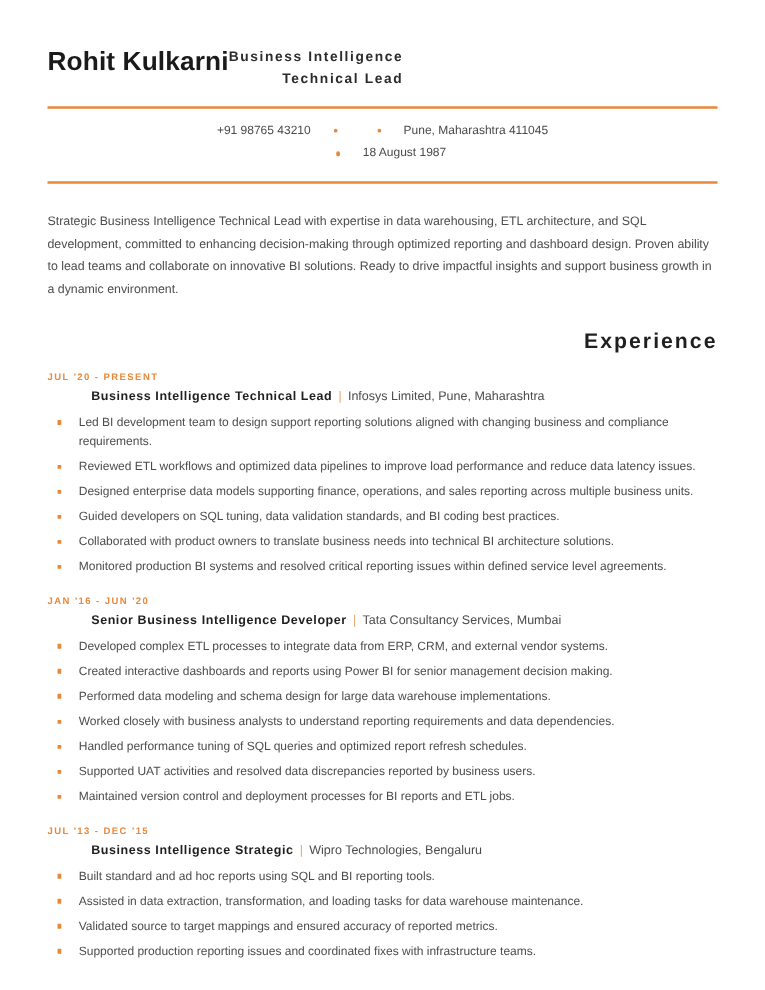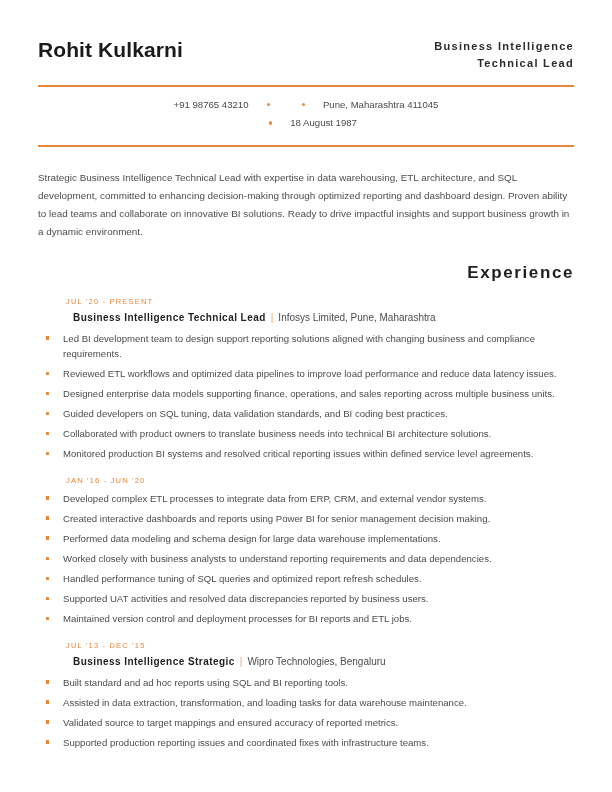--- a/index.html
+++ b/index.html
@@ -18,21 +18,20 @@
     position: relative;
     overflow: hidden;
     box-sizing: border-box;
     padding: 0 38px;
   }
 
   
   .header {
     display: flex;
     align-items: flex-start;
-    justify-content: space-between;
     padding-top: 38px;
   }
   .name {
     font-size: 21px;
     font-weight: bold;
     color: #1a1a1a;
     letter-spacing: 0.1px;
     line-height: 1.15;
     white-space: nowrap;
   }
@@ -99,25 +98,24 @@
     color: #1f1f1f;
     letter-spacing: 1.6px;
     text-align: right;
   }
 
   .job {
     margin-top: 14px;
   }
   .job-dates {
     font-size: 7.6px;
-    font-weight: normal;
+    font-weight: bold;
     color: #E8883A;
     letter-spacing: 1.15px;
     text-transform: uppercase;
-    margin-left: 28px;
   }
   .job-heading {
     margin-top: 4px;
     font-size: 10px;
     color: #444444;
     line-height: 1.5;
     padding-left: 35px;
   }
   .job-role {
     font-weight: bold;
@@ -201,20 +199,23 @@
       <li>Reviewed ETL workflows and optimized data pipelines to improve load performance and reduce data latency issues.</li>
       <li>Designed enterprise data models supporting finance, operations, and sales reporting across multiple business units.</li>
       <li>Guided developers on SQL tuning, data validation standards, and BI coding best practices.</li>
       <li>Collaborated with product owners to translate business needs into technical BI architecture solutions.</li>
       <li>Monitored production BI systems and resolved critical reporting issues within defined service level agreements.</li>
     </ul>
   </div>
 
   <div class="job">
     <div class="job-dates">JAN '16 - JUN '20</div>
+    <div class="job-heading">
+      <span class="job-role">Senior Business Intelligence Developer</span><span class="job-pipe">|</span><span class="job-company">Tata Consultancy Services,  Mumbai</span>
+    </div>
     <ul class="bullets">
       <li>Developed complex ETL processes to integrate data from ERP, CRM, and external vendor systems.</li>
       <li>Created interactive dashboards and reports using Power BI for senior management decision making.</li>
       <li>Performed data modeling and schema design for large data warehouse implementations.</li>
       <li>Worked closely with business analysts to understand reporting requirements and data dependencies.</li>
       <li>Handled performance tuning of SQL queries and optimized report refresh schedules.</li>
       <li>Supported UAT activities and resolved data discrepancies reported by business users.</li>
       <li>Maintained version control and deployment processes for BI reports and ETL jobs.</li>
     </ul>
   </div>

